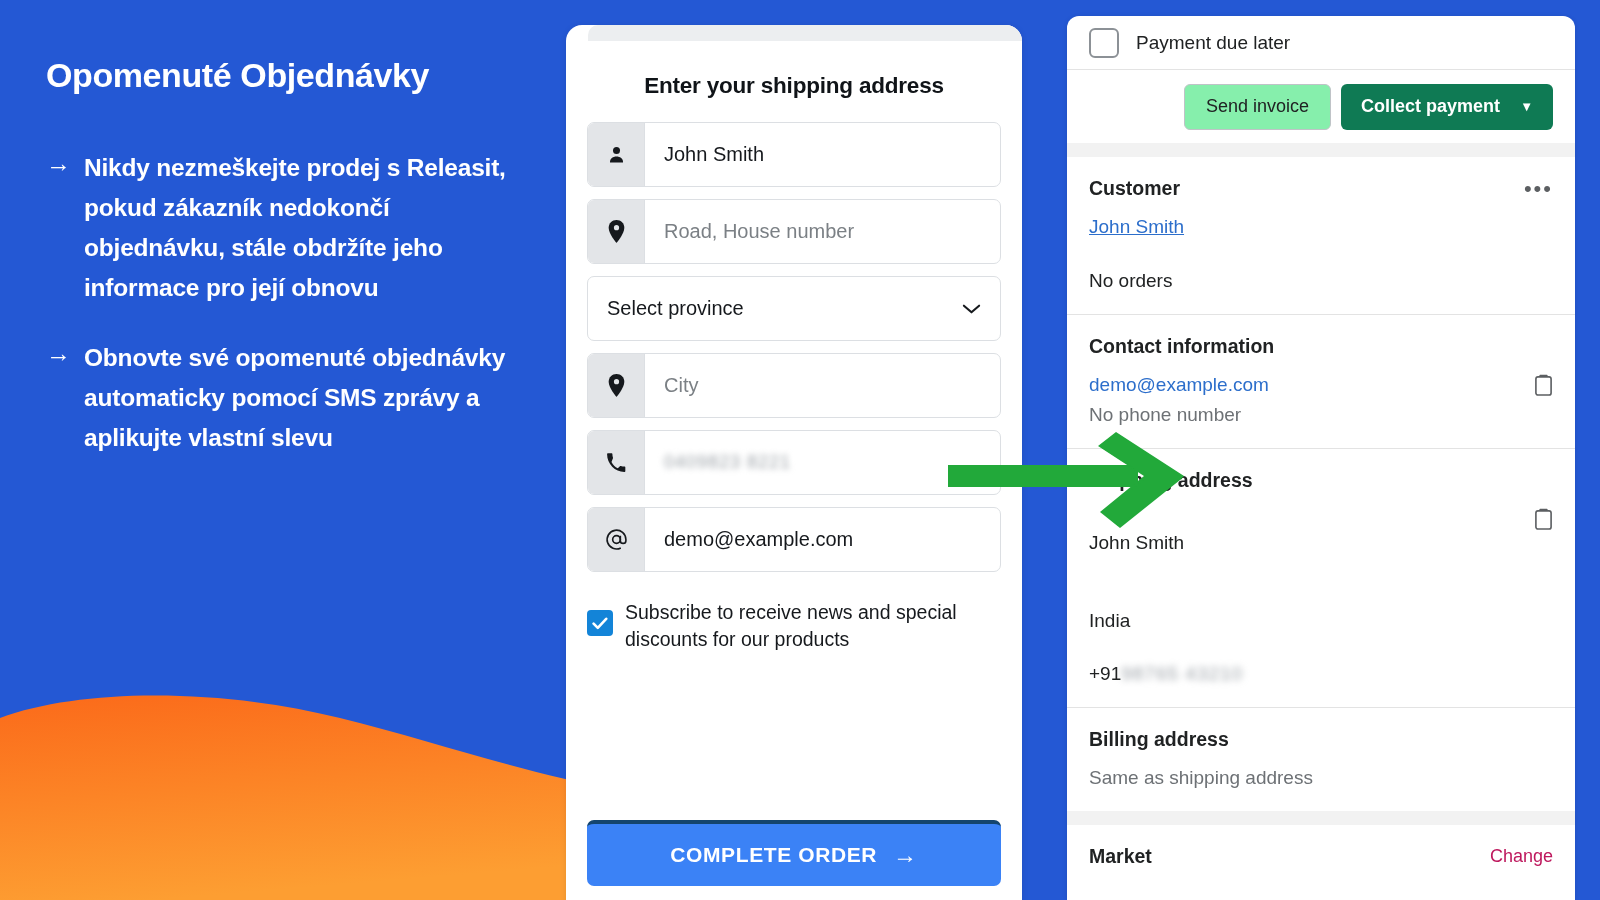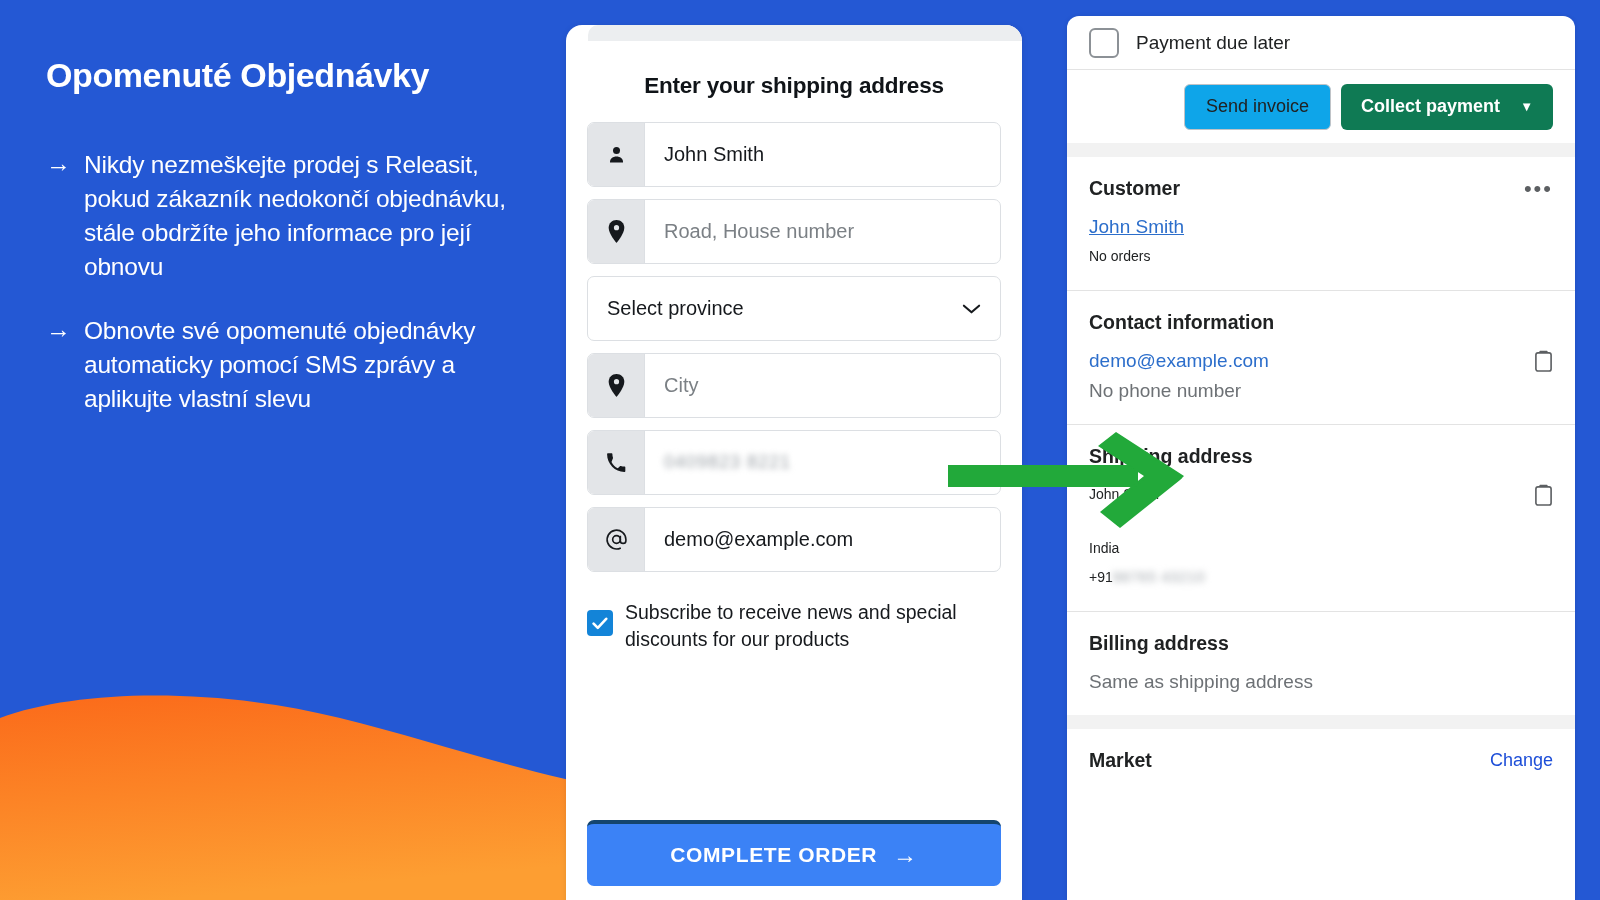--- a/index.html
+++ b/index.html
@@ -63,22 +63,22 @@
     width: 38px;
     color: #ffffff;
     font-size: 25px;
     line-height: 30px;
     font-weight: bold;
   }
   .bullet-text {
     flex: 1 1 auto;
     color: #ffffff;
     font-size: 24.5px;
-    font-weight: normal;
-    line-height: 34px;
+    font-weight: bold;
+    line-height: 40px;
     letter-spacing: -0.2px;
   }
 
   
   .checkout-card {
     position: absolute;
     left: 566px;
     top: 25px;
     width: 456px;
     height: 885px;
@@ -236,21 +236,21 @@
     justify-content: flex-end;
     align-items: center;
     height: 73px;
     padding: 0 22px;
   }
   .btn-secondary {
     height: 44px;
     padding: 0 21px;
     display: flex;
     align-items: center;
-    background: #0ea5e9;
+    background: #86efac;
     border: 1px solid #bfc3c7;
     border-radius: 6px;
     font-size: 18px;
     color: #202223;
     margin-right: 10px;
   }
   .btn-primary {
     height: 46px;
     padding: 0 20px;
     display: flex;
@@ -264,29 +264,29 @@
   .btn-caret { margin-left: 20px; font-size: 13px; }
   .sec-head {
     display: flex;
     align-items: center;
     justify-content: space-between;
     padding-top: 20px;
     padding-bottom: 12px;
     gap: 35px;
   }
   .sec-title { font-size: 19.5px; font-weight: bold; color: #202223; }
-  .sec-link { font-size: 18px; color: #1d4ed8; }
+  .sec-link { font-size: 18px; color: #be185d; }
   .dots { font-size: 22px; letter-spacing: 2px; color: #5c5f62; line-height: 10px; }
   .link-text {
     font-size: 19px;
     color: #2c6ecb;
     text-decoration: underline;
     display: inline-block;
   }
-  .body-text { font-size: 14px; color: #202223; }
+  .body-text { font-size: 19px; color: #202223; margin-top: 24px; }
   .muted-text { font-size: 19px; color: #6d7175; }
   .row-with-icon {
     display: flex;
     align-items: flex-start;
     justify-content: space-between;
   }
   .pad-b { padding-bottom: 19px; }
   .ln { line-height: 29px; }
   .redacted-inline {
     display: inline-block;

